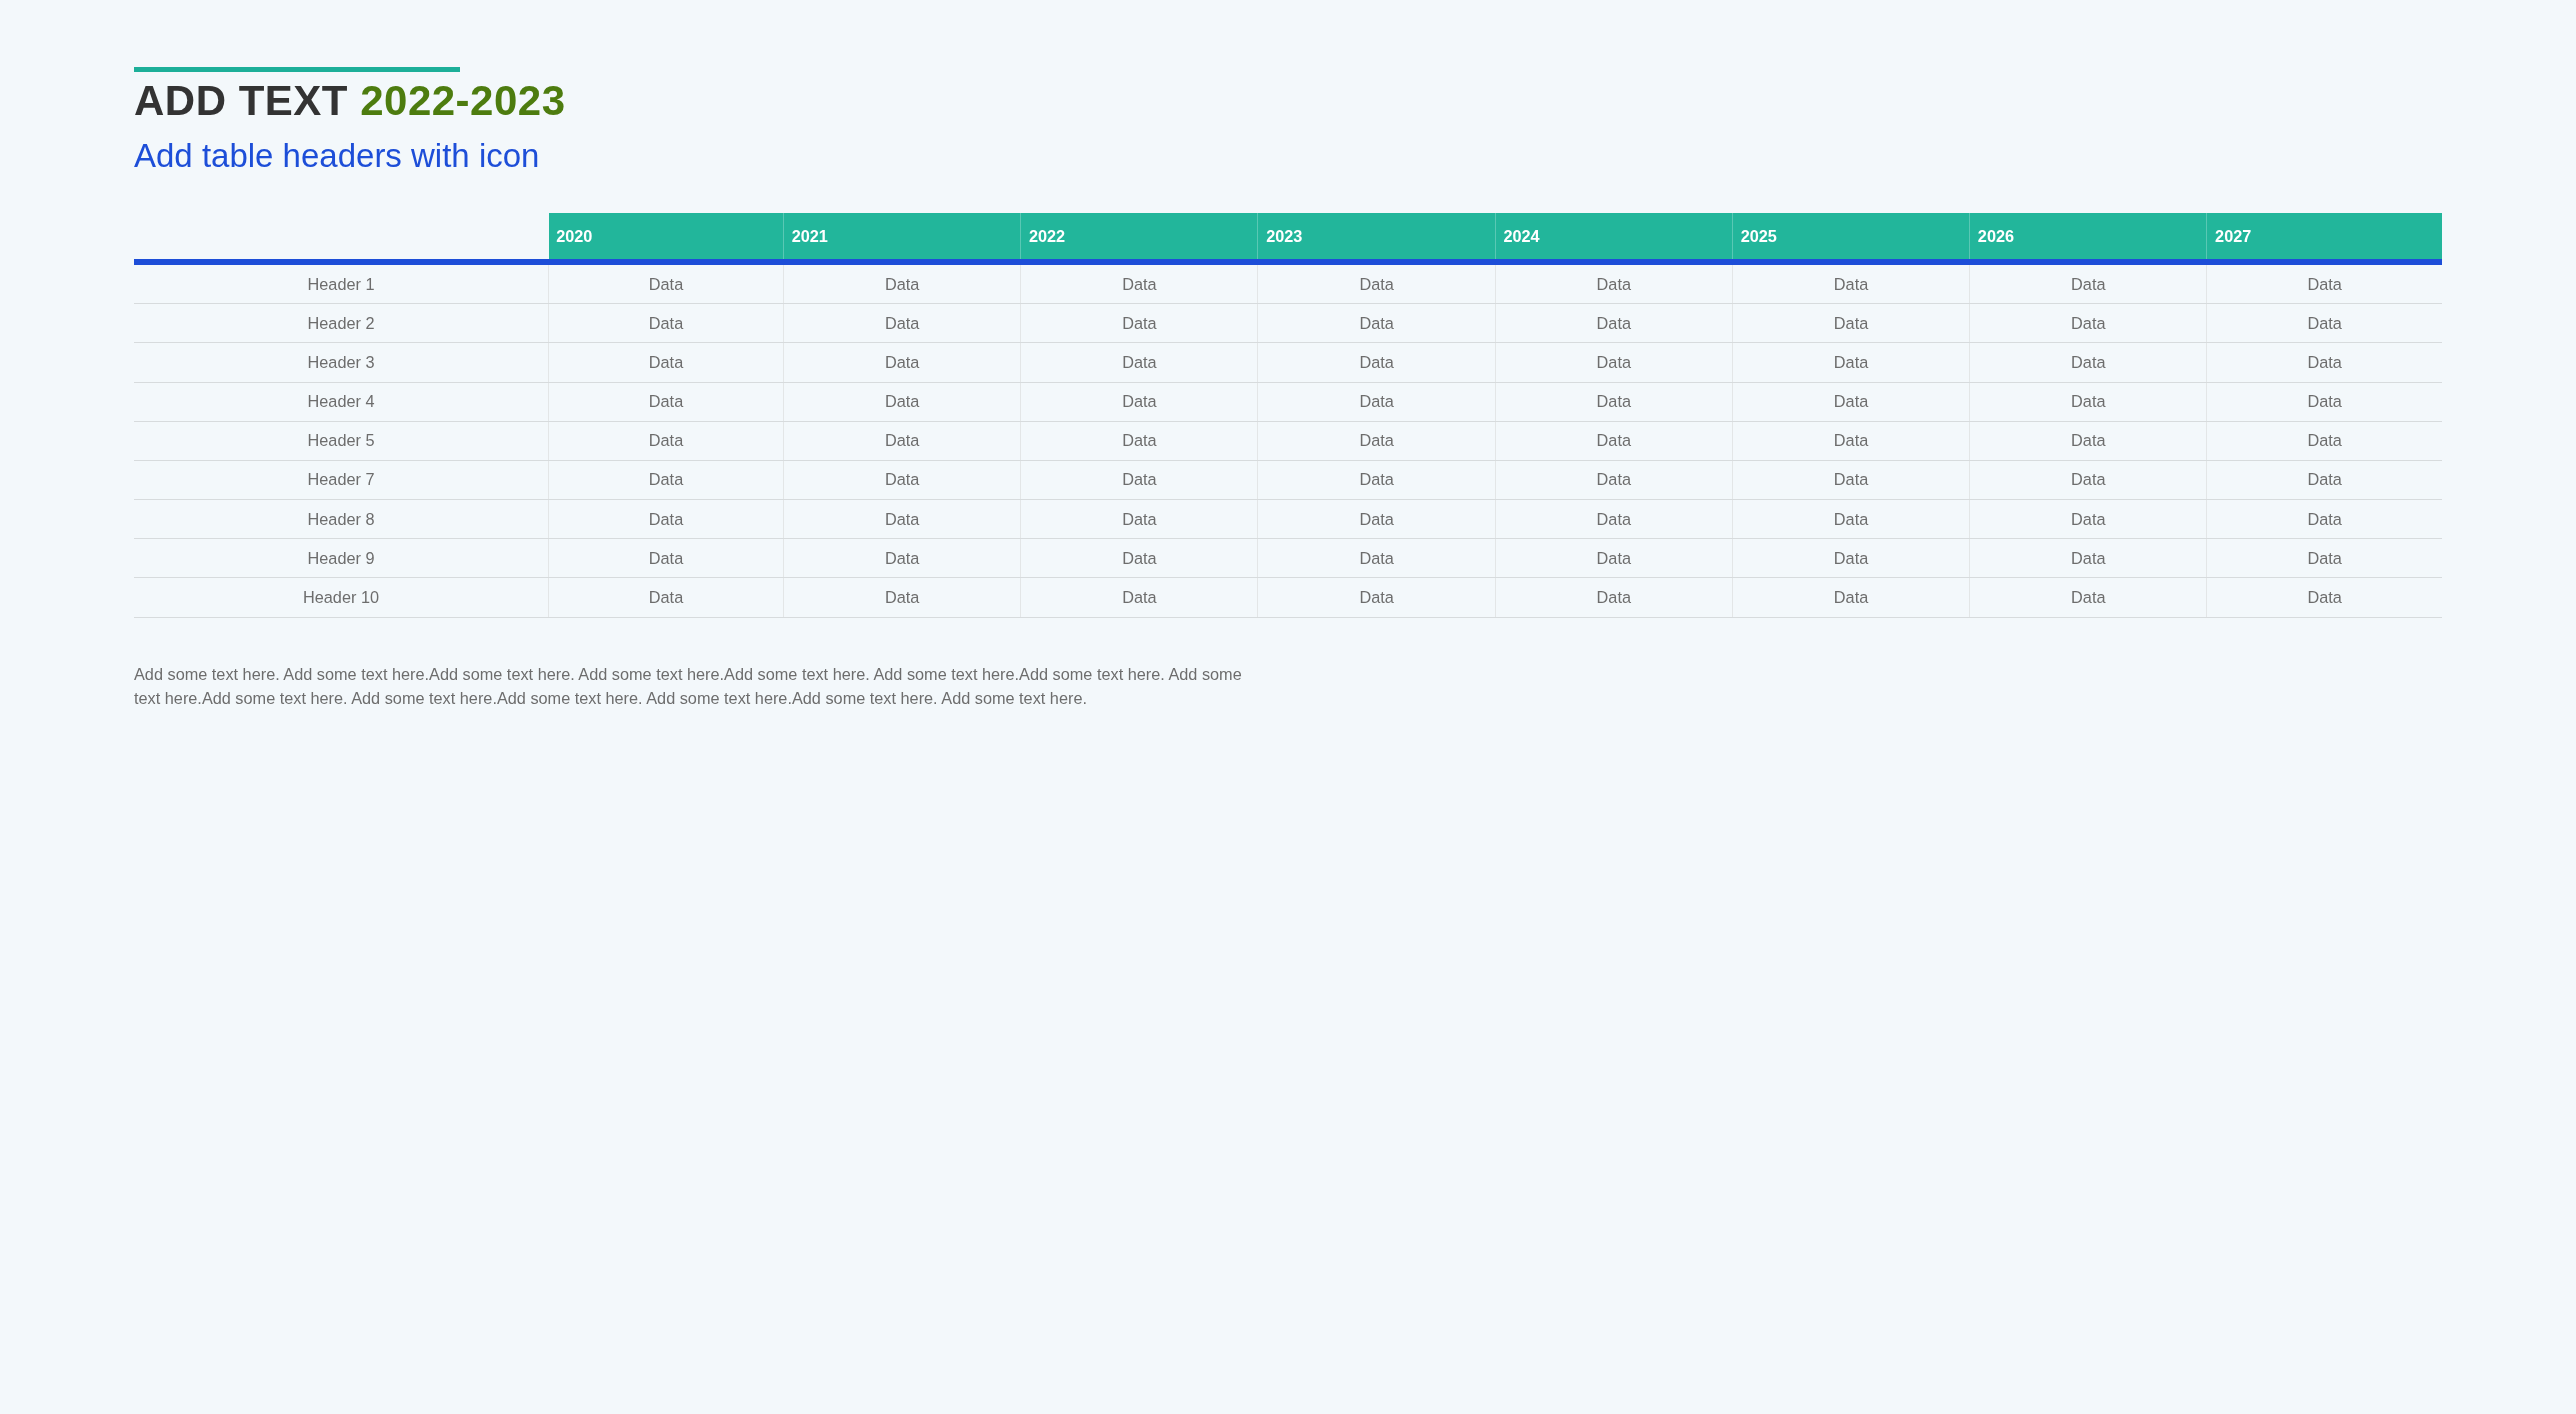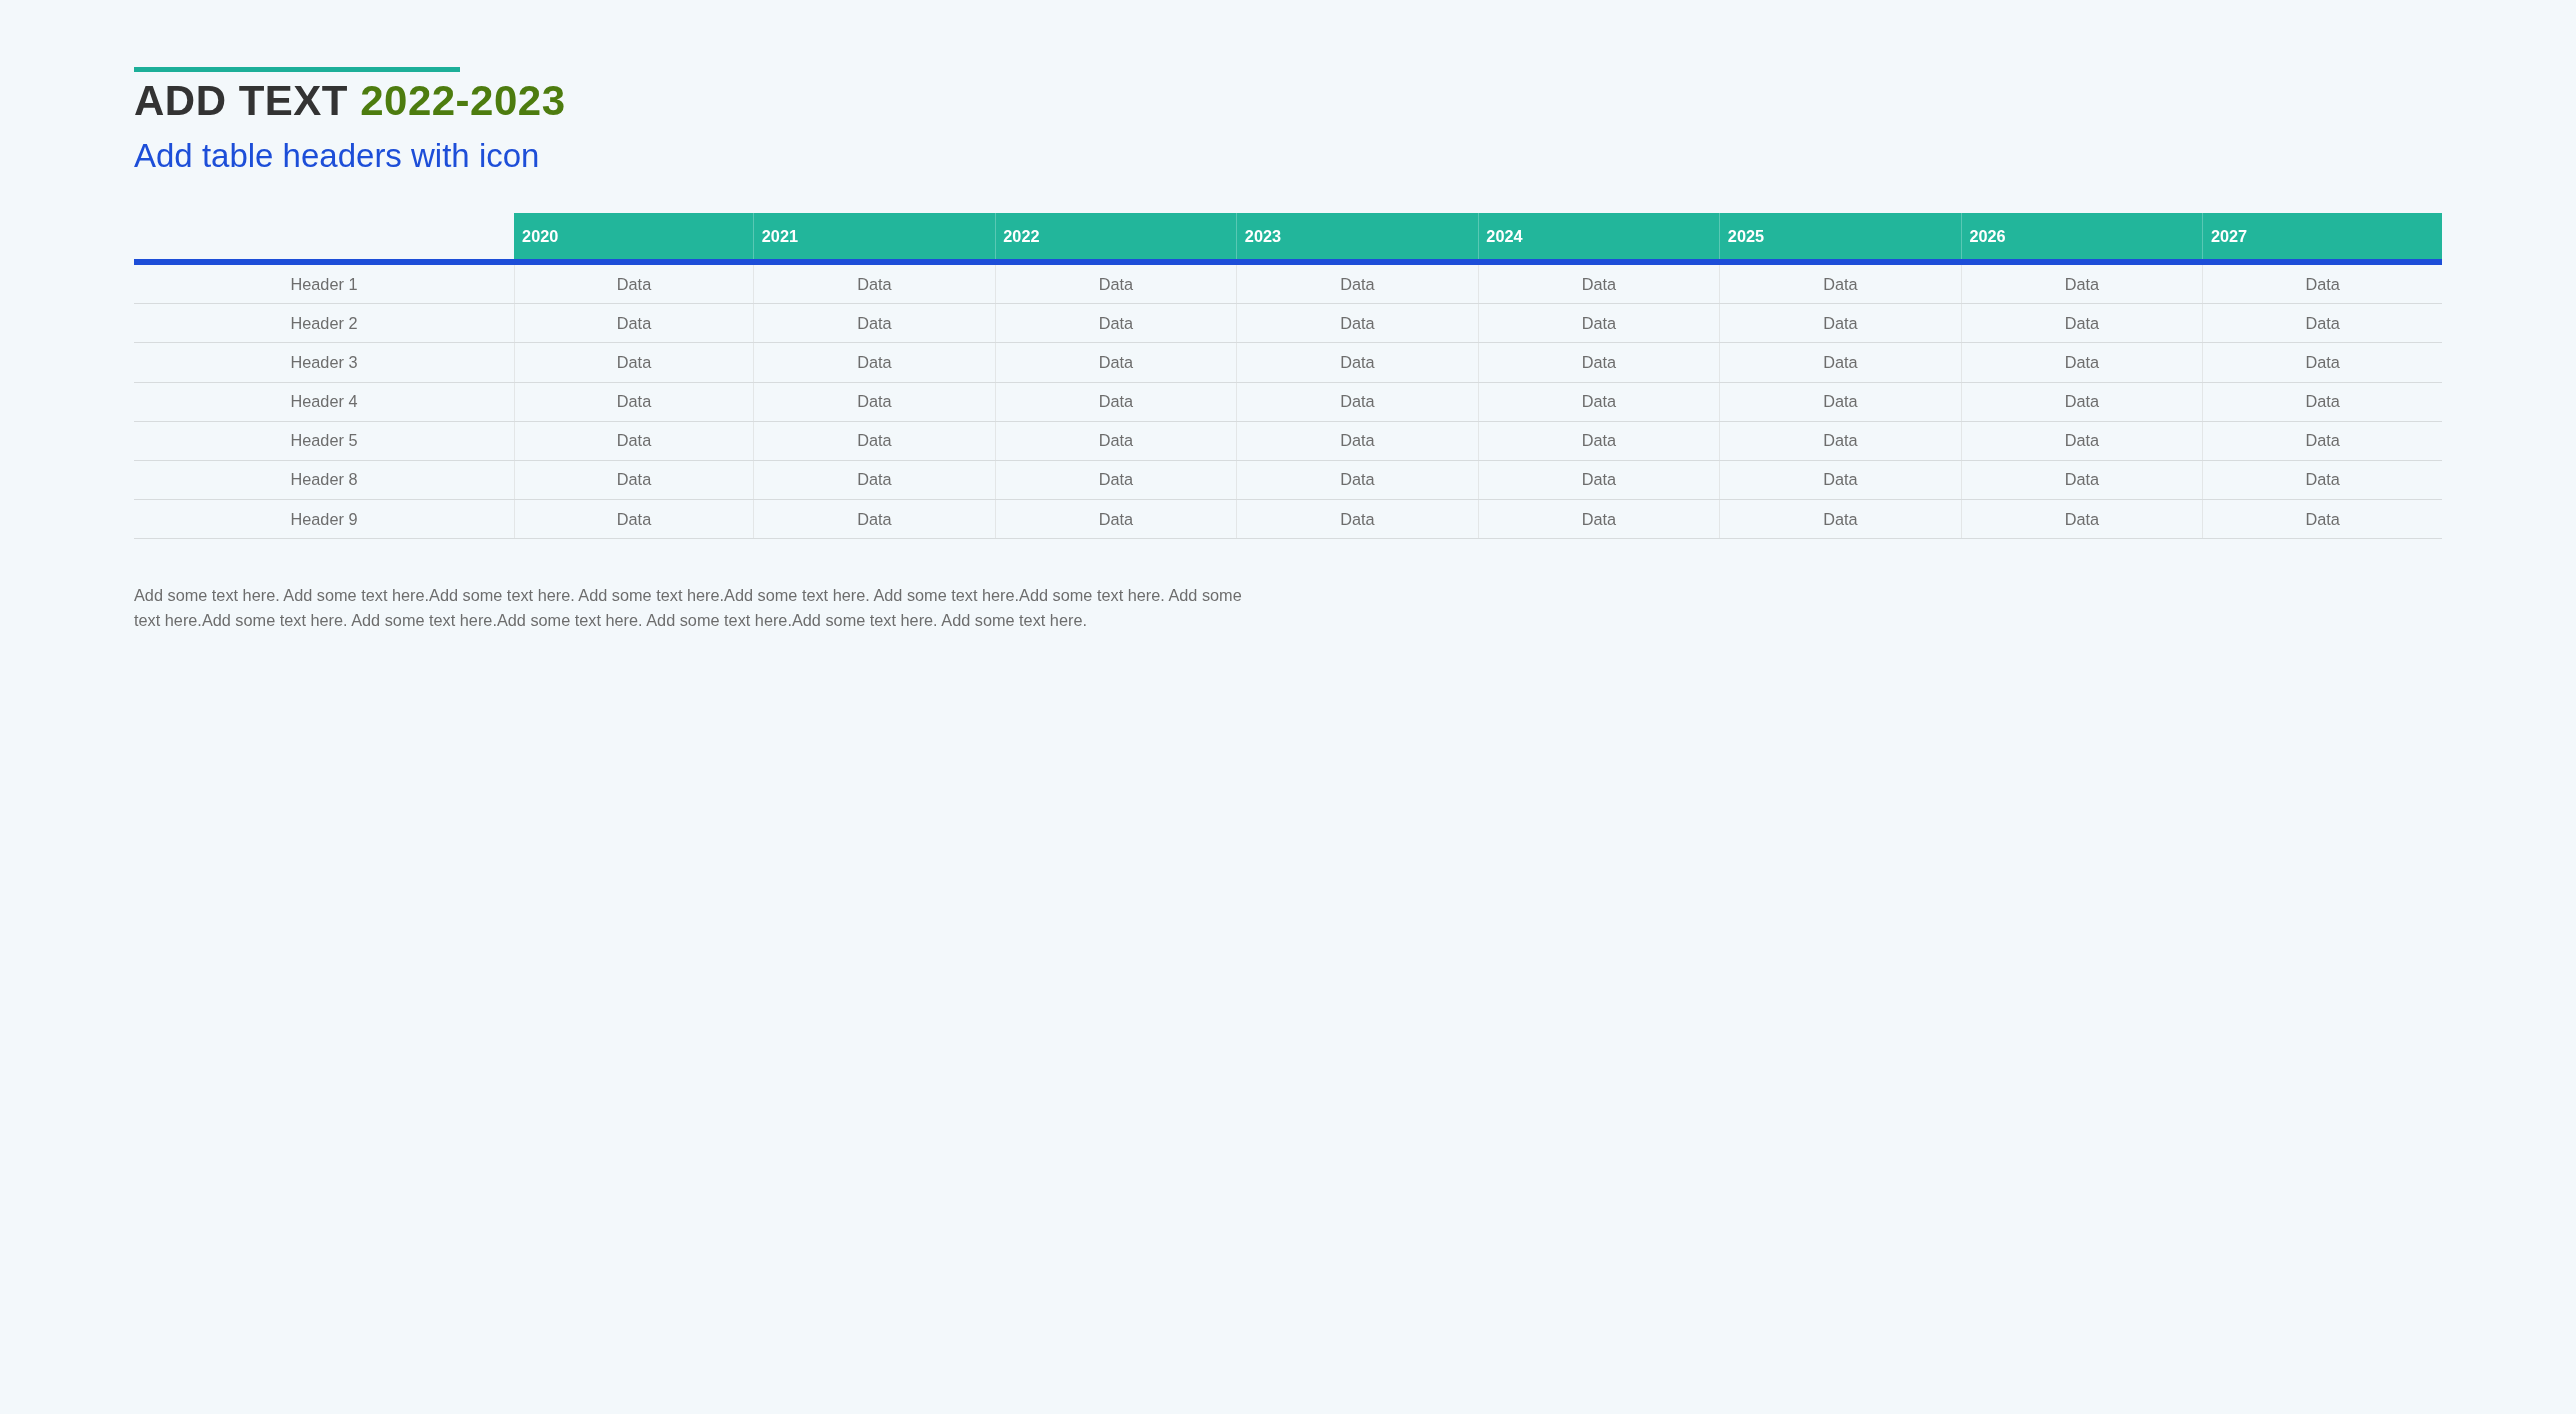--- a/index.html
+++ b/index.html
@@ -152,32 +152,54 @@
           <td>Data</td>
           <td>Data</td>
           <td>Data</td>
           <td>Data</td>
           <td>Data</td>
           <td>Data</td>
           <td>Data</td>
           <td>Data</td>
         </tr>
         <tr>
+          <th>Header 7</th>
+          <td>Data</td>
+          <td>Data</td>
+          <td>Data</td>
+          <td>Data</td>
+          <td>Data</td>
+          <td>Data</td>
+          <td>Data</td>
+          <td>Data</td>
+        </tr>
+        <tr>
           <th>Header 8</th>
           <td>Data</td>
           <td>Data</td>
           <td>Data</td>
           <td>Data</td>
           <td>Data</td>
           <td>Data</td>
           <td>Data</td>
           <td>Data</td>
         </tr>
         <tr>
           <th>Header 9</th>
+          <td>Data</td>
+          <td>Data</td>
+          <td>Data</td>
+          <td>Data</td>
+          <td>Data</td>
+          <td>Data</td>
+          <td>Data</td>
+          <td>Data</td>
+        </tr>
+        <tr>
+          <th>Header 10</th>
           <td>Data</td>
           <td>Data</td>
           <td>Data</td>
           <td>Data</td>
           <td>Data</td>
           <td>Data</td>
           <td>Data</td>
           <td>Data</td>
         </tr>
       </tbody>

